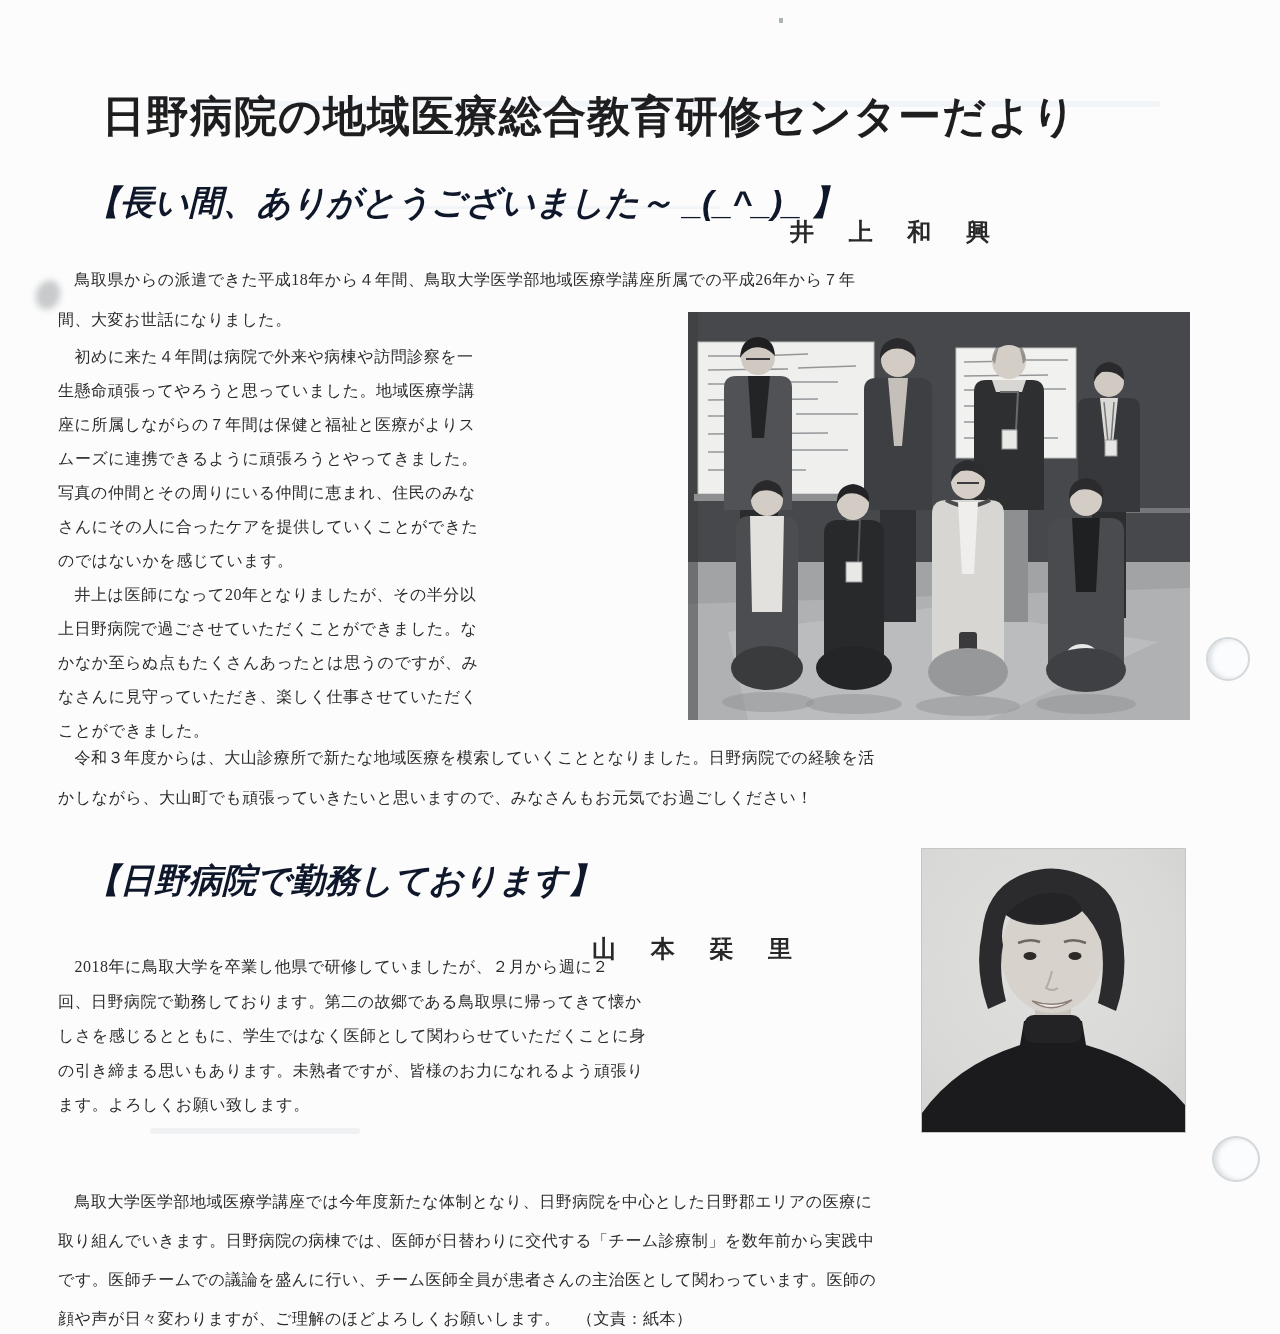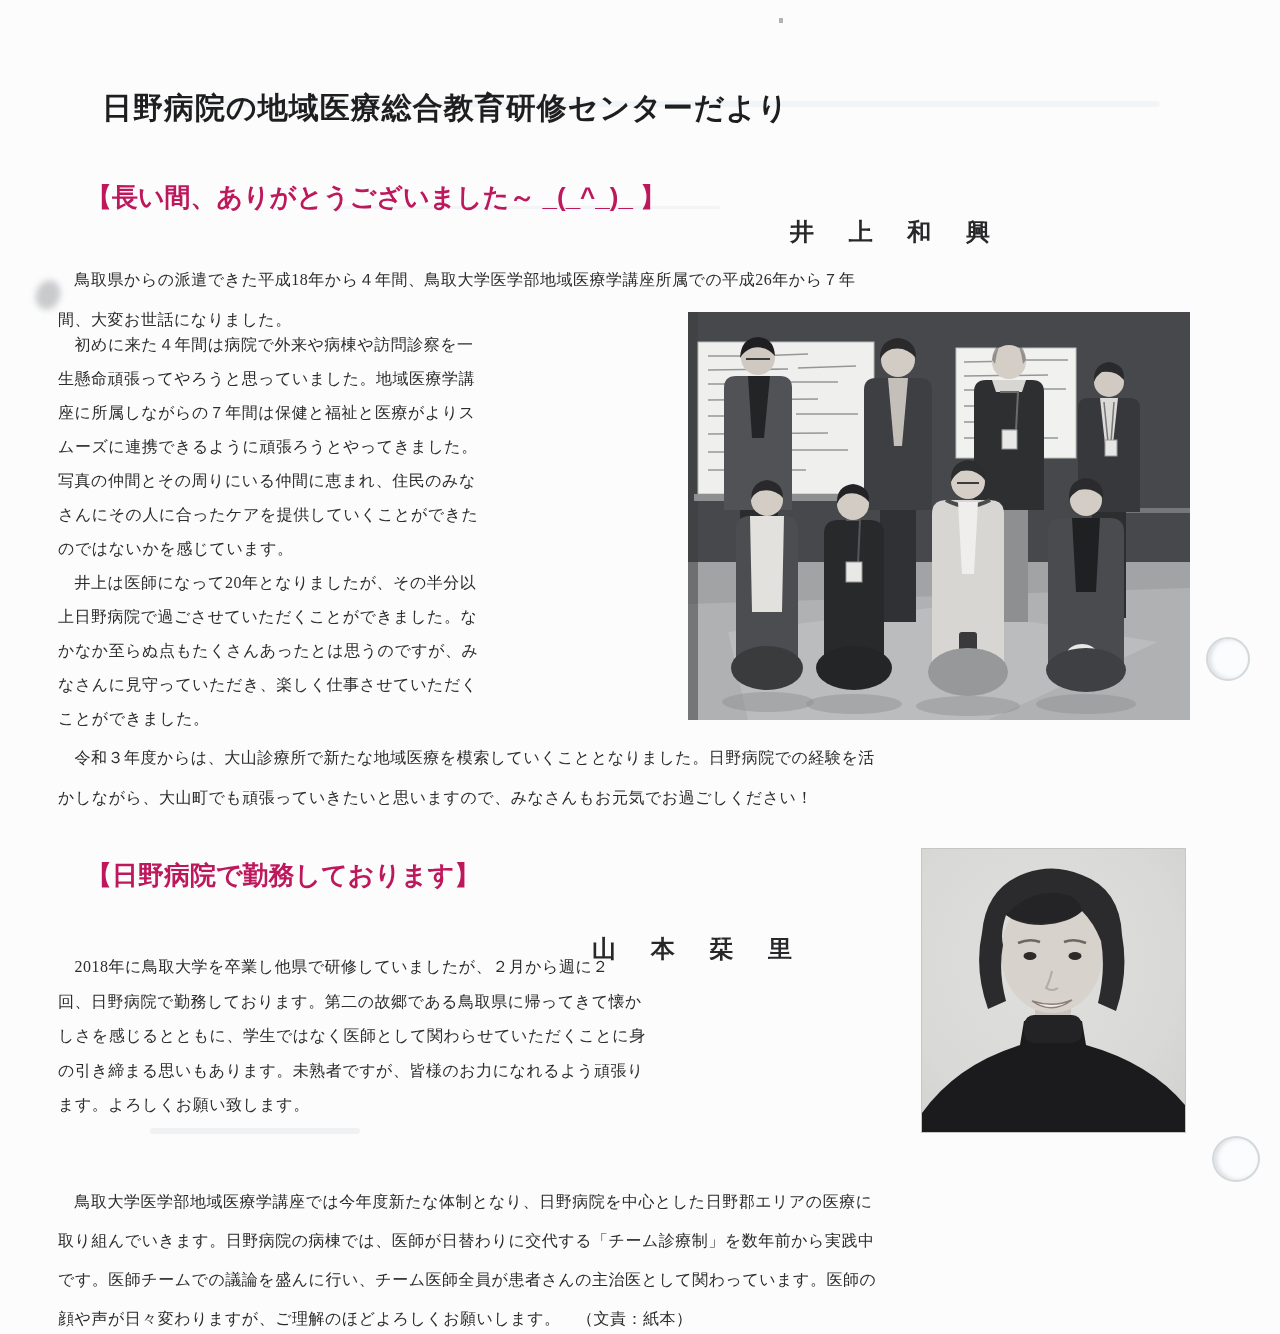--- a/index.html
+++ b/index.html
@@ -10,42 +10,42 @@
     color:#2a2a2a;
     position:relative;
     overflow:hidden;
   }
   .abs{position:absolute;}
   .jp-serif{font-family:"Liberation Serif","DejaVu Serif",serif;}
   .jp-gothic{font-family:"Liberation Sans","DejaVu Sans",sans-serif;}
 
   .page-title{
     left:102px;top:88px;
-    font-size:30px;font-weight:700;letter-spacing:1px;
+    font-size:43px;font-weight:700;letter-spacing:1px;
     color:#1e1e20;white-space:nowrap;
   }
   .sec-heading{
-    font-size:26px;font-weight:700;color:#be185d;white-space:nowrap;
+    font-size:34px;font-weight:700;color:#0f172a;white-space:nowrap;font-style:italic;
   }
   .heading1{left:86px;top:180px;}
   .heading2{left:86px;top:858px;}
   .author{
     font-size:24px;font-weight:600;color:#28282a;
     letter-spacing:14px;white-space:nowrap;
   }
   .author1{left:790px;top:216px;}
   .author2{left:592px;top:901px;margin-top:32px;}
 
   .para{
     font-size:16px;color:#2b2b2d;
     white-space:pre-line;
     letter-spacing:0.5px;
   }
   .intro1{left:58px;top:260px;width:1175px;line-height:40px;}
-  .body1{left:58px;top:328px;width:640px;line-height:34px;}
+  .body1{left:58px;top:340px;width:640px;line-height:34px;}
   .closing1{left:58px;top:738px;width:1175px;line-height:40px;}
   .body2{left:58px;top:950px;width:845px;line-height:34.5px;}
   .footer-para{left:58px;top:1182px;width:1175px;line-height:39px;}
 
   .photo-frame{display:block;}
   .group-photo{left:688px;top:312px;}
   .portrait-photo{left:921px;top:848px;border:1px solid #c6c6c4;}
 
   
   .punch-hole{

